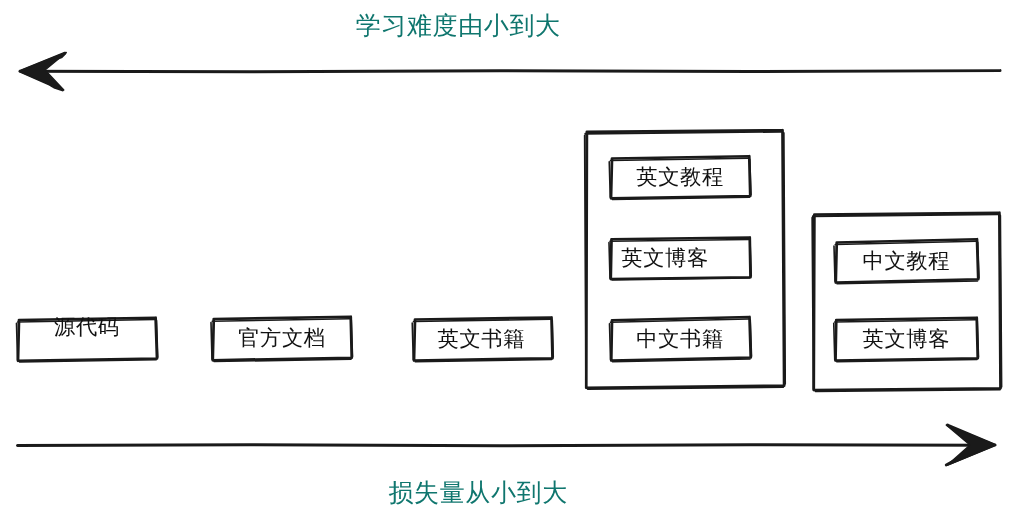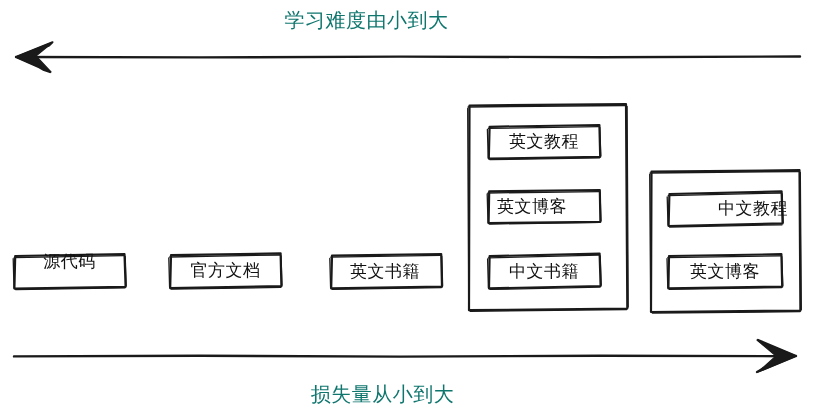--- a/index.html
+++ b/index.html
@@ -125,17 +125,17 @@
   <div class="node-label" style="left:170px; top:253px; width:111px; height:34px;">官方文档</div>
 
   <div class="node-label" style="left:341px; top:254px; width:88px; height:34px;">英文书籍</div>
 
   <div class="node-label" style="left:488px; top:125px; width:112px; height:33px;">英文教程</div>
 
   <div class="node-label" style="left:488px; top:190px; width:88px; height:33px;">英文博客</div>
 
   <div class="node-label" style="left:488px; top:254px; width:112px; height:34px;">中文书籍</div>
 
-  <div class="node-label" style="left:668px; top:192px; width:114px; height:33px;margin-left:28px;">中文教程</div>
+  <div class="node-label" style="left:668px; top:192px; width:114px; height:33px;">中文教程</div>
 
   <div class="node-label" style="left:668px; top:254px; width:114px; height:34px;">英文博客</div>
 
 </div>
 
 </body></html>

